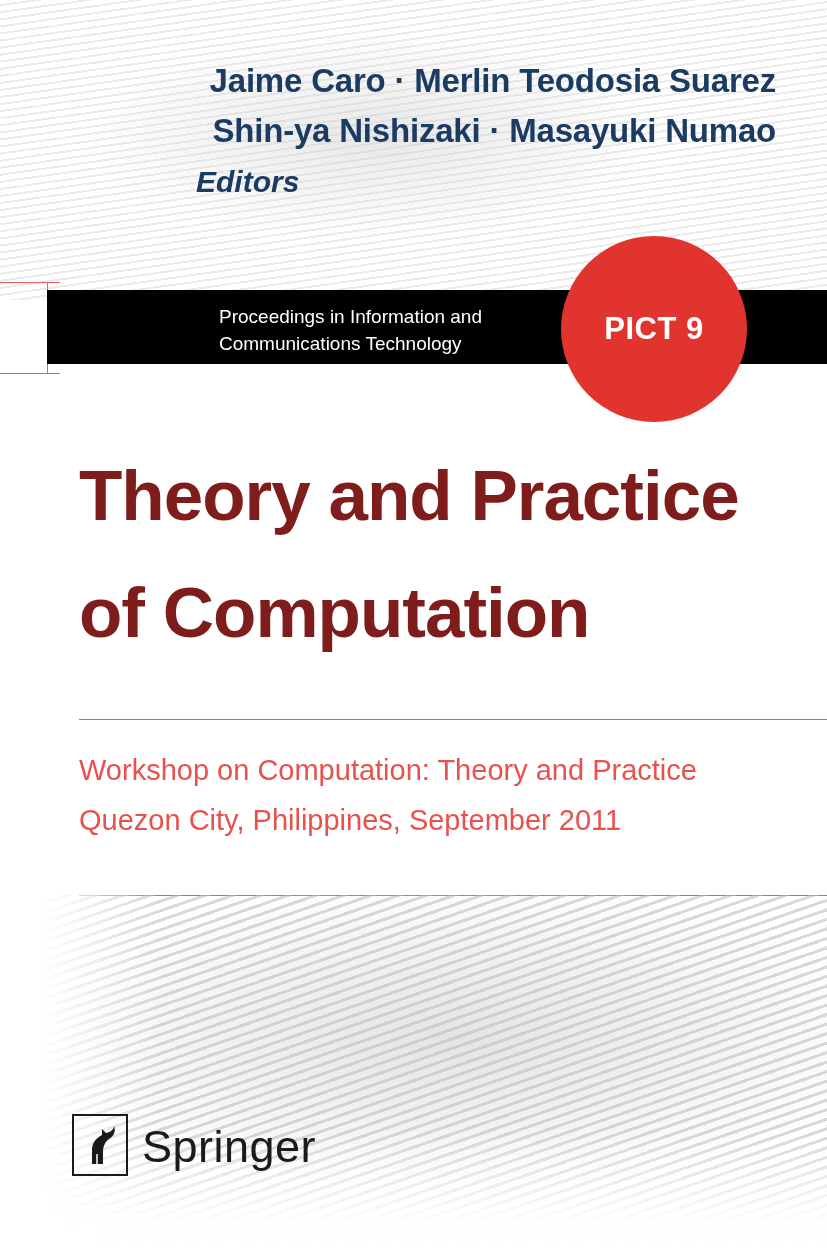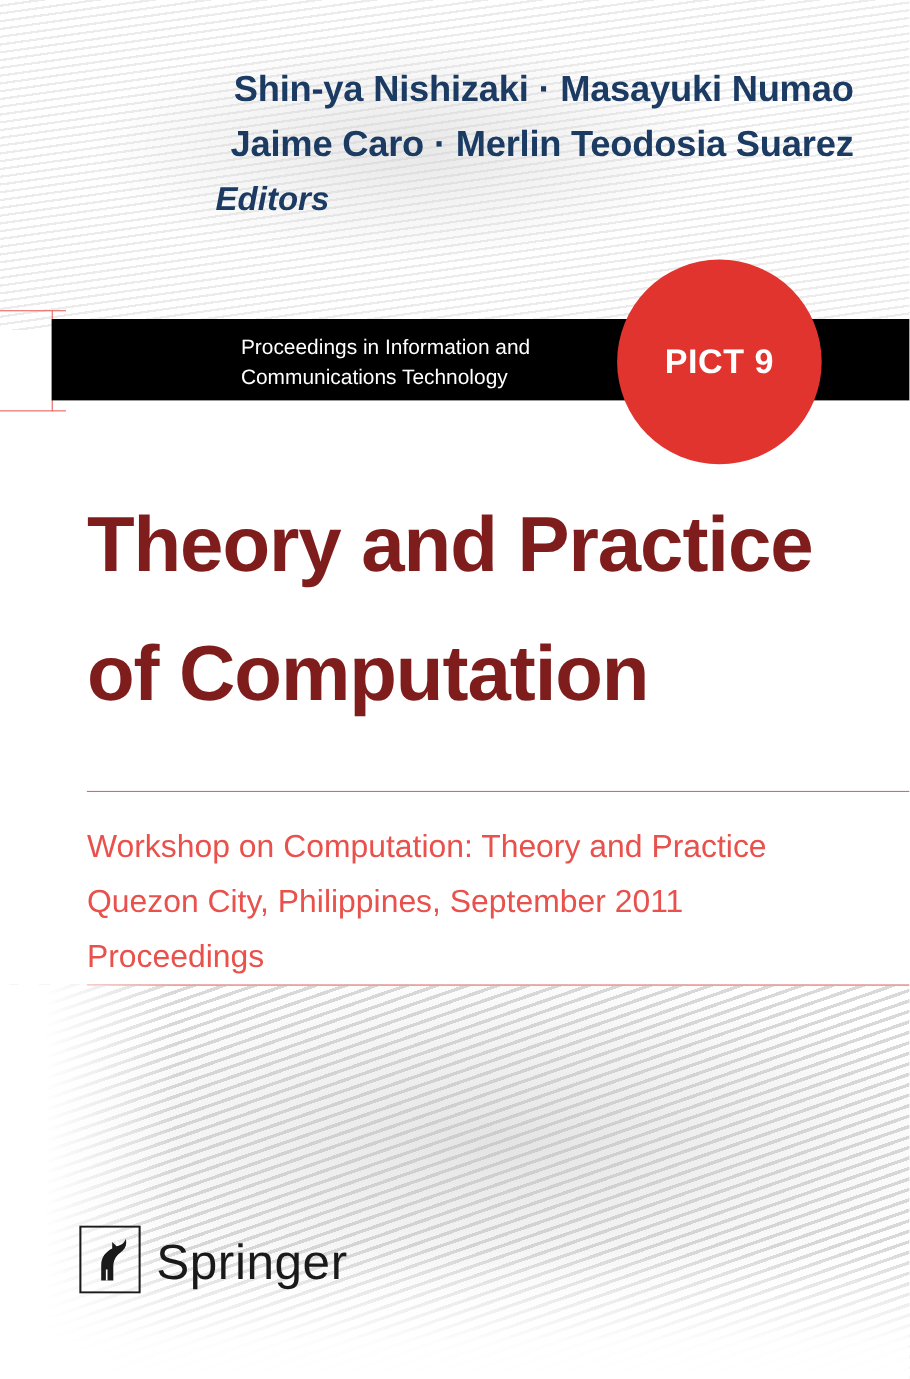--- a/index.html
+++ b/index.html
@@ -187,22 +187,22 @@
   }
 </style>
 </head>
 <body>
 
 <div id="cover">
 
   <div class="texture-top"></div>
 
   <div class="editors">
+    <div>Jaime Caro · Merlin Teodosia Suarez</div>
     <div>Shin-ya Nishizaki · Masayuki Numao</div>
-    <div>Jaime Caro · Merlin Teodosia Suarez</div>
   </div>
   <div class="editors-role">Editors</div>
 
   <div class="rule-left-v" style="left:47px; top:282px; height:92px;"></div>
   <div class="rule" style="left:0px; top:282px; width:60px;"></div>
   <div class="rule" style="left:0px; top:373px; width:60px;"></div>
 
   <div class="series-bar"></div>
   <div class="series-text">
     <div>Proceedings in Information and</div>
@@ -215,21 +215,20 @@
     <div>Theory and Practice</div>
     <div>of Computation</div>
   </div>
 
   <div class="rule" style="left:79px; top:719px; width:748px;"></div>
   <div class="rule" style="left:79px; top:895px; width:748px;"></div>
 
   <div class="subtitle">
     <div>Workshop on Computation: Theory and Practice</div>
     <div>Quezon City, Philippines, September 2011</div>
-    <div>Proceedings</div>
   </div>
 
   <div class="texture-bottom"></div>
   <div class="white-left-fade"></div>
 
   <div class="springer">
     <span>
       <svg width="56" height="62" viewBox="0 0 56 62" aria-hidden="true">
         <rect x="1" y="1" width="54" height="60" fill="none" stroke="#1a1a1a" stroke-width="2"></rect>
         <path d="M20 50 L20 36 C20 29 24 24 30 21 L30 15 L34 19 C39 18 42 15 42 12 C44 17 42 22 37 25 C33 28 31 32 31 38 L31 50 Z" fill="#1a1a1a"></path>

